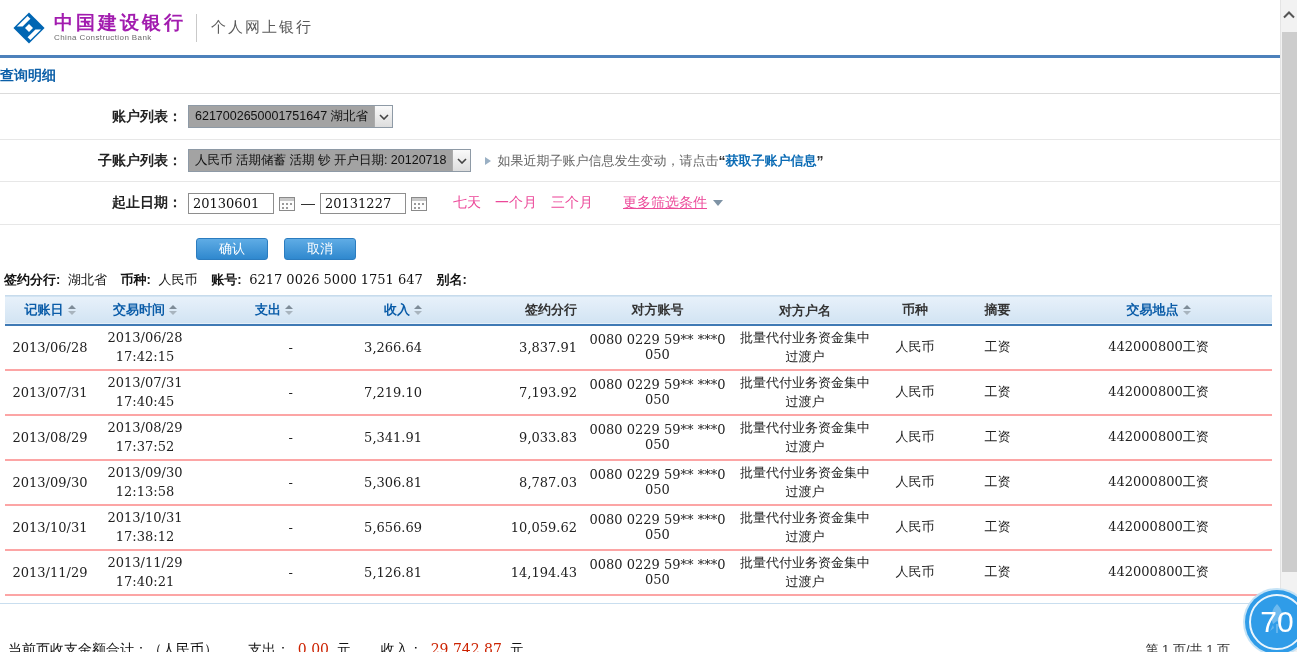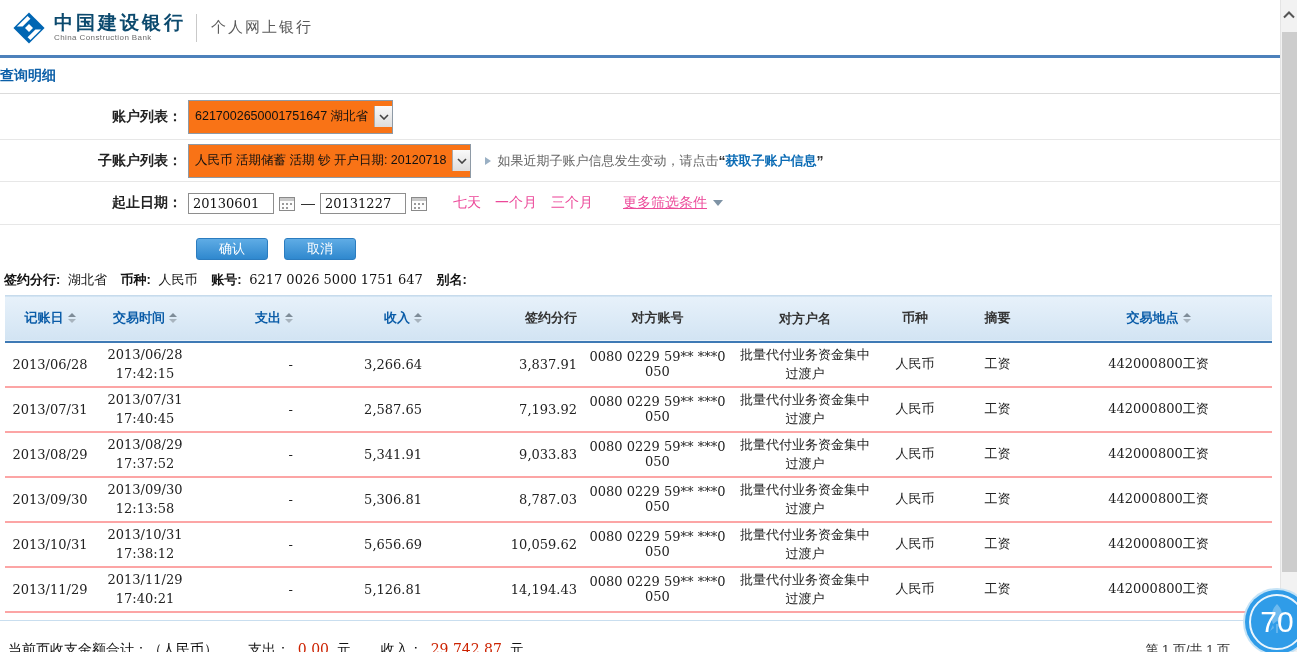--- a/index.html
+++ b/index.html
@@ -6,37 +6,37 @@
   html,body { width:1297px; height:652px; overflow:hidden; background:#fff;
               font-family:"Liberation Sans","DejaVu Sans",sans-serif; }
   .viewport { position:relative; width:1297px; height:652px; background:#fff; }
 
   
   .banner { width:1280px; height:58px; border-bottom:3px solid #4D81BB; background:#fff;
             display:flex; align-items:center; padding-left:12px; }
   .logo-row { display:flex; align-items:center; }
   .ccb-emblem { width:34px; height:34px; }
   .name-block { margin-left:8px; }
-  .name-cn { font-size:19px; font-weight:bold; color:#0c4a6e; letter-spacing:3px; line-height:20px; }
+  .name-cn { font-size:19px; font-weight:bold; color:#a21caf; letter-spacing:3px; line-height:20px; }
   .name-en { font-size:8px; color:#6B6B6B; letter-spacing:0.4px; }
   .banner-divider { width:1px; height:28px; background:#C9C9C9; margin:0 14px 0 10px; }
   .portal-name { font-size:15px; color:#5A5A5A; letter-spacing:2px; }
 
   
   .title-bar { width:1280px; height:36px; border-bottom:1px solid #DBDBDB;
                display:flex; align-items:center; }
   .title-bar span { color:#0B5FA8; font-size:14px; font-weight:bold; }
 
   
   .form-row { width:1280px; border-bottom:1px solid #E7E7E7; display:flex; align-items:center; }
   .row-1 { height:46px; } .row-2 { height:42px; } .row-3 { height:43px; }
   .flabel { display:inline-block; width:188px; padding-right:6px; text-align:right;
             font-size:14px; font-weight:bold; color:#222; flex:0 0 auto; }
-  .select { display:inline-flex; align-items:center; border:1px solid #8E9AA6; background:#f97316;
-            height:34px; cursor:pointer; }
+  .select { display:inline-flex; align-items:center; border:1px solid #8E9AA6; background:#a3a3a3;
+            height:23px; cursor:pointer; }
   .select-text { font-size:12.5px; color:#111; padding:0 6px; white-space:nowrap; }
   .select-arrow { width:18px; height:21px; border-left:1px solid #ABABAB;
                   background:linear-gradient(#FAFAFA,#DDDDDD); display:flex; align-items:center; justify-content:center; }
   .hint { display:flex; align-items:center; margin-left:14px; font-size:13px; color:#666; }
   .tri-right { width:0; height:0; border-top:4px solid transparent; border-bottom:4px solid transparent;
                border-left:6px solid #9AB0C4; margin-right:6px; }
   .hint .q { color:#333; font-weight:bold; font-size:14px; }
   .hint a { color:#0C6CB5; font-weight:bold; text-decoration:none; font-size:13px; }
   .date-input { width:86px; height:21px; border:1px solid #8E8E8E; font-size:13px; padding:0 4px;
                 color:#111; font-family:"DejaVu Serif","Liberation Serif",serif; }
@@ -56,21 +56,21 @@
 
   
   .acct-info { padding:6px 16px 6px 4px; font-size:13px; color:#111; }
   .acct-info b { font-weight:bold; margin-left:10px; }
   .acct-info b:first-child { margin-left:0; }
   .acct-info .val { margin-left:4px; font-family:"DejaVu Serif","Liberation Serif",serif; }
 
   
   table { border-collapse:collapse; table-layout:fixed; margin-left:5px; width:1267px; }
   thead tr { background:linear-gradient(#E7F1FA,#D2E4F3); border-top:1px solid #C7DBEC;
-             border-bottom:2px solid #3F7AB5; height:46px;margin-left:12px; }
+             border-bottom:2px solid #3F7AB5; height:29px;margin-left:12px; }
   th { font-size:13px; font-weight:bold; color:#333; vertical-align:middle; }
   th.sortable { color:#0A5CA8; cursor:pointer; }
   .th-label { vertical-align:middle; }
   .sort { display:inline-block; vertical-align:middle; margin-left:4px; }
   .sort i { display:block; width:0; height:0; border-left:4px solid transparent; border-right:4px solid transparent; }
   .sort .up { border-bottom:4px solid #7E8C98; margin-bottom:2px; }
   .sort .dn { border-top:4px solid #A8B4BE; }
   tbody tr { height:45px; border-bottom:2px solid #fca5a5; }
   td { font-size:13px; color:#222; vertical-align:middle;
        font-family:"DejaVu Serif","Liberation Serif",serif; }
@@ -256,21 +256,21 @@
           <td class="col-summary">工资</td>
           <td class="col-location">442000800工资</td>
         </tr>
         <tr>
           <td class="col-date">2013/07/31</td>
           <td class="col-time">
             <div>2013/07/31</div>
             <div>17:40:45</div>
           </td>
           <td class="col-expense">-</td>
-          <td class="col-income">2,587.65</td>
+          <td class="col-income">7,219.10</td>
           <td class="col-balance">7,193.92</td>
           <td class="col-counter_account">0080 0229 59** ***0 050</td>
           <td class="col-counter_name">批量代付业务资金集中过渡户</td>
           <td class="col-currency">人民币</td>
           <td class="col-summary">工资</td>
           <td class="col-location">442000800工资</td>
         </tr>
         <tr>
           <td class="col-date">2013/08/29</td>
           <td class="col-time">

